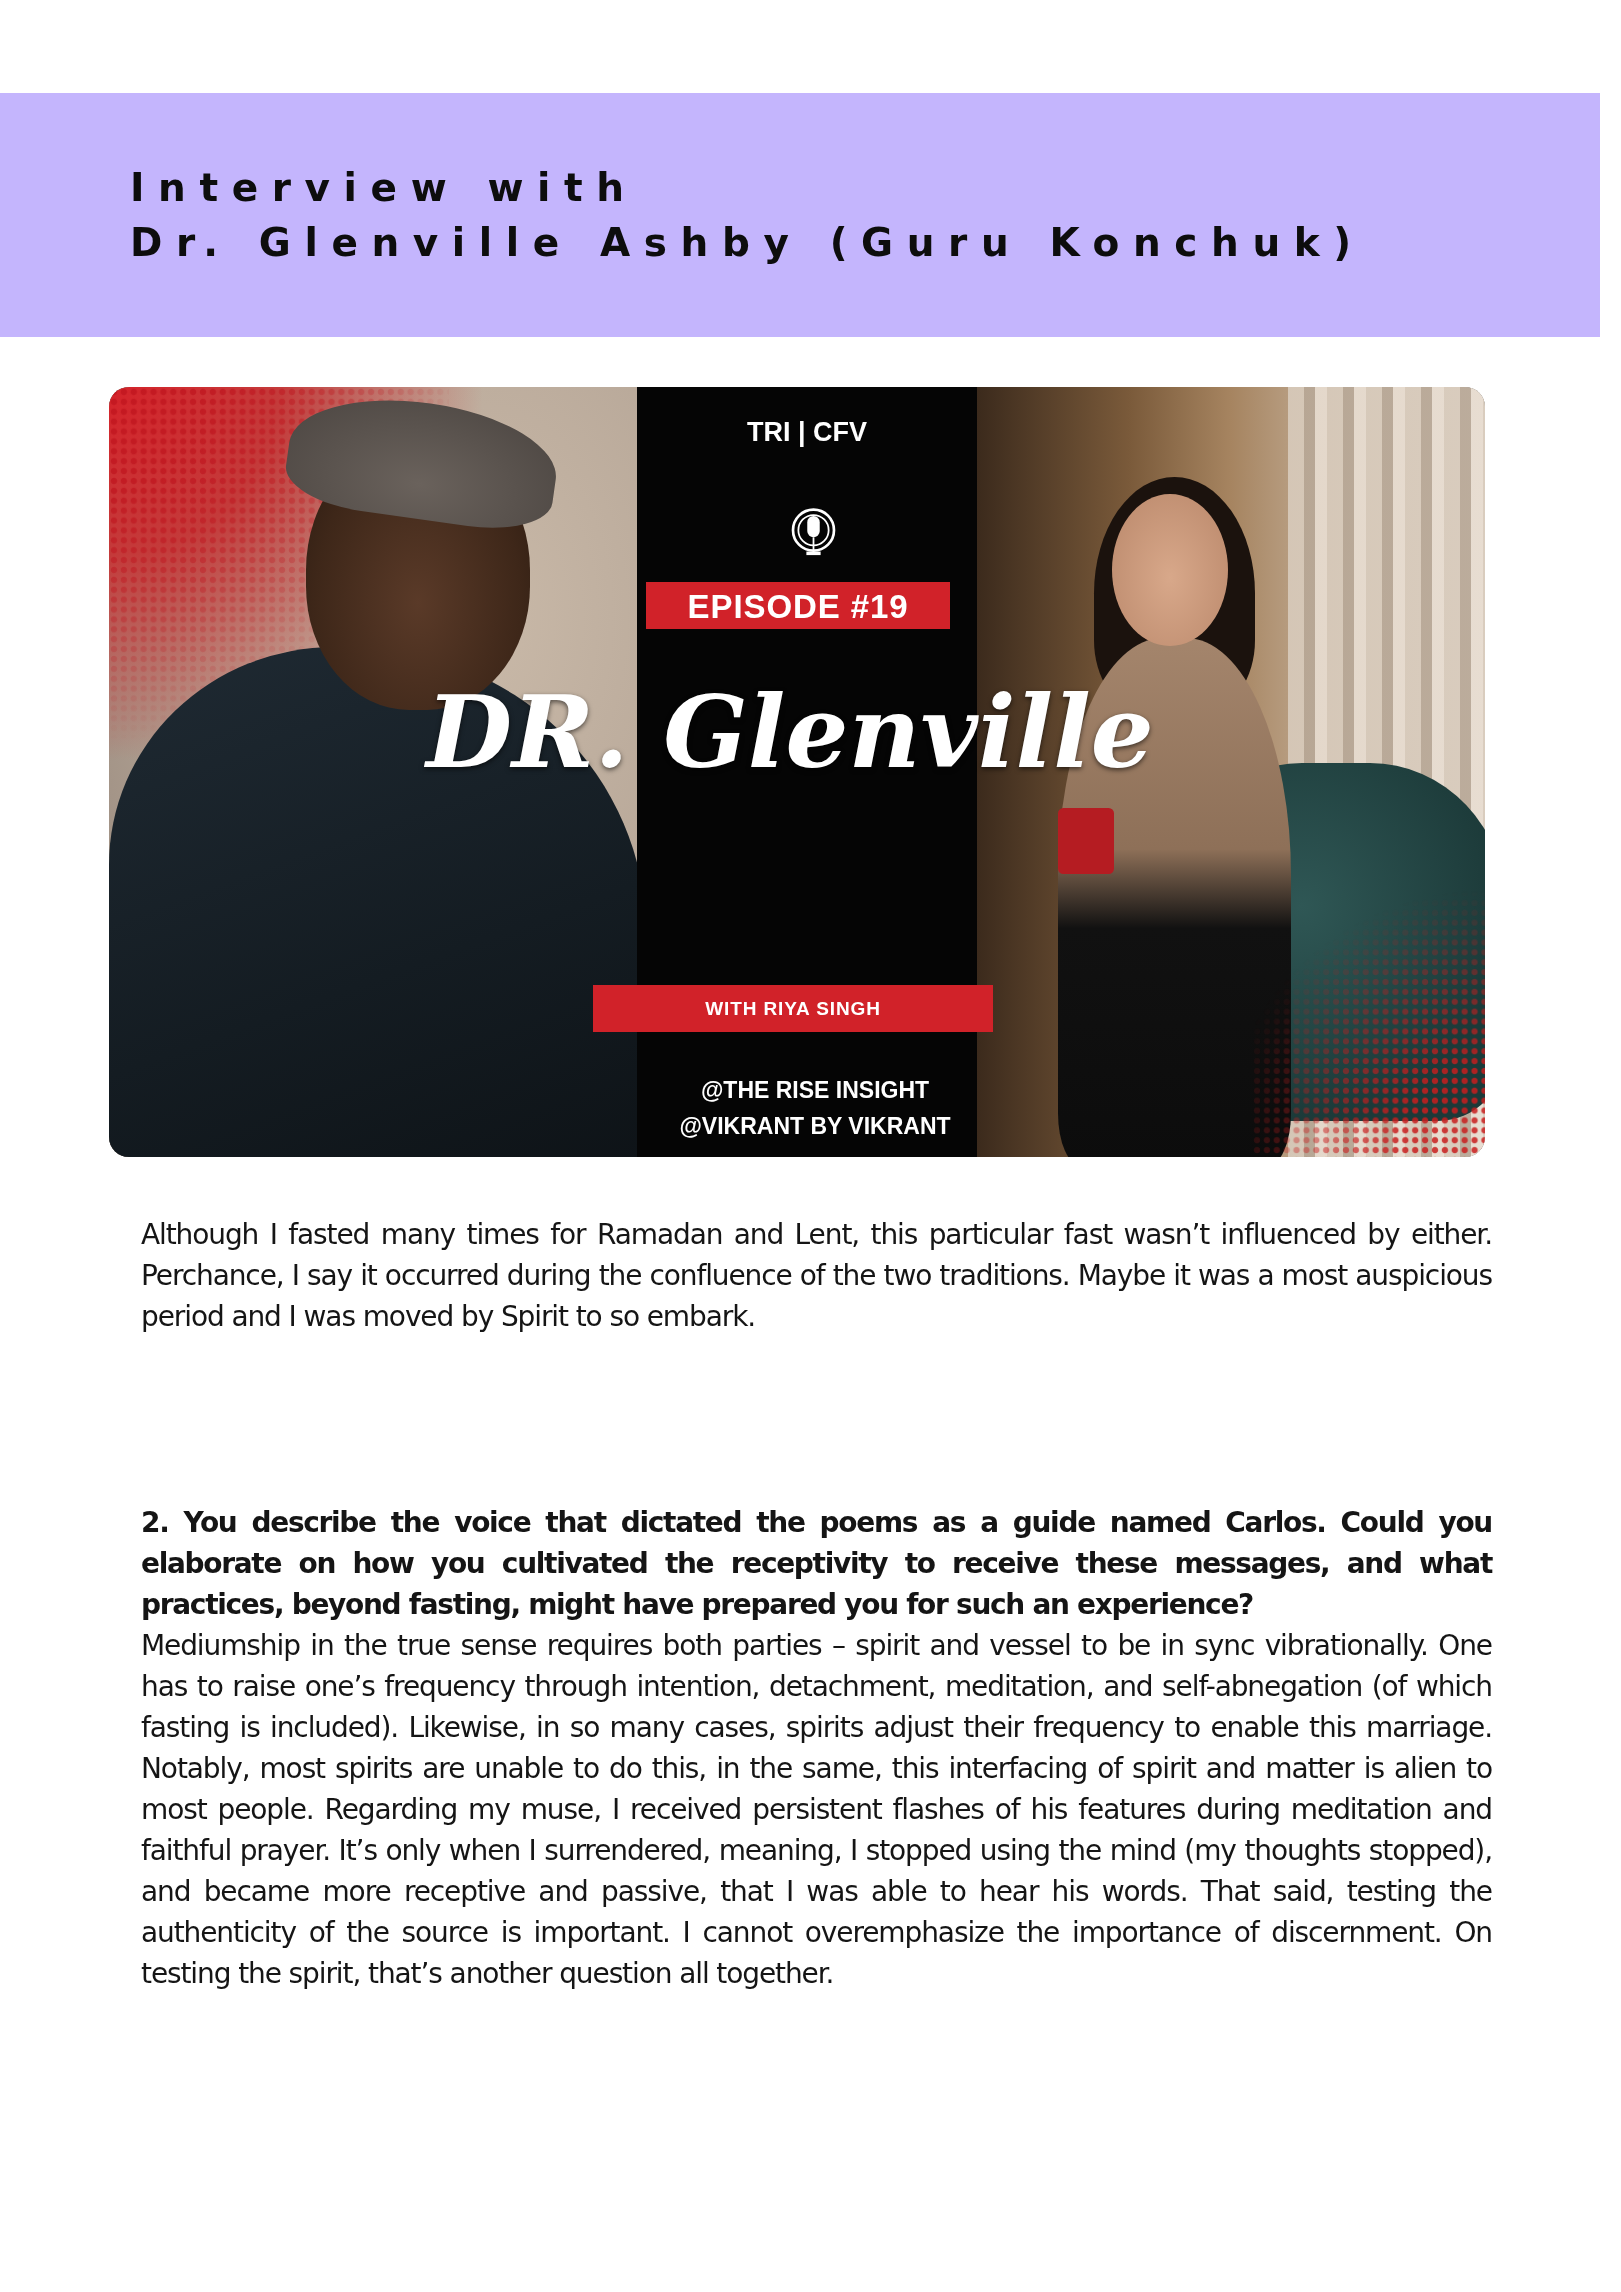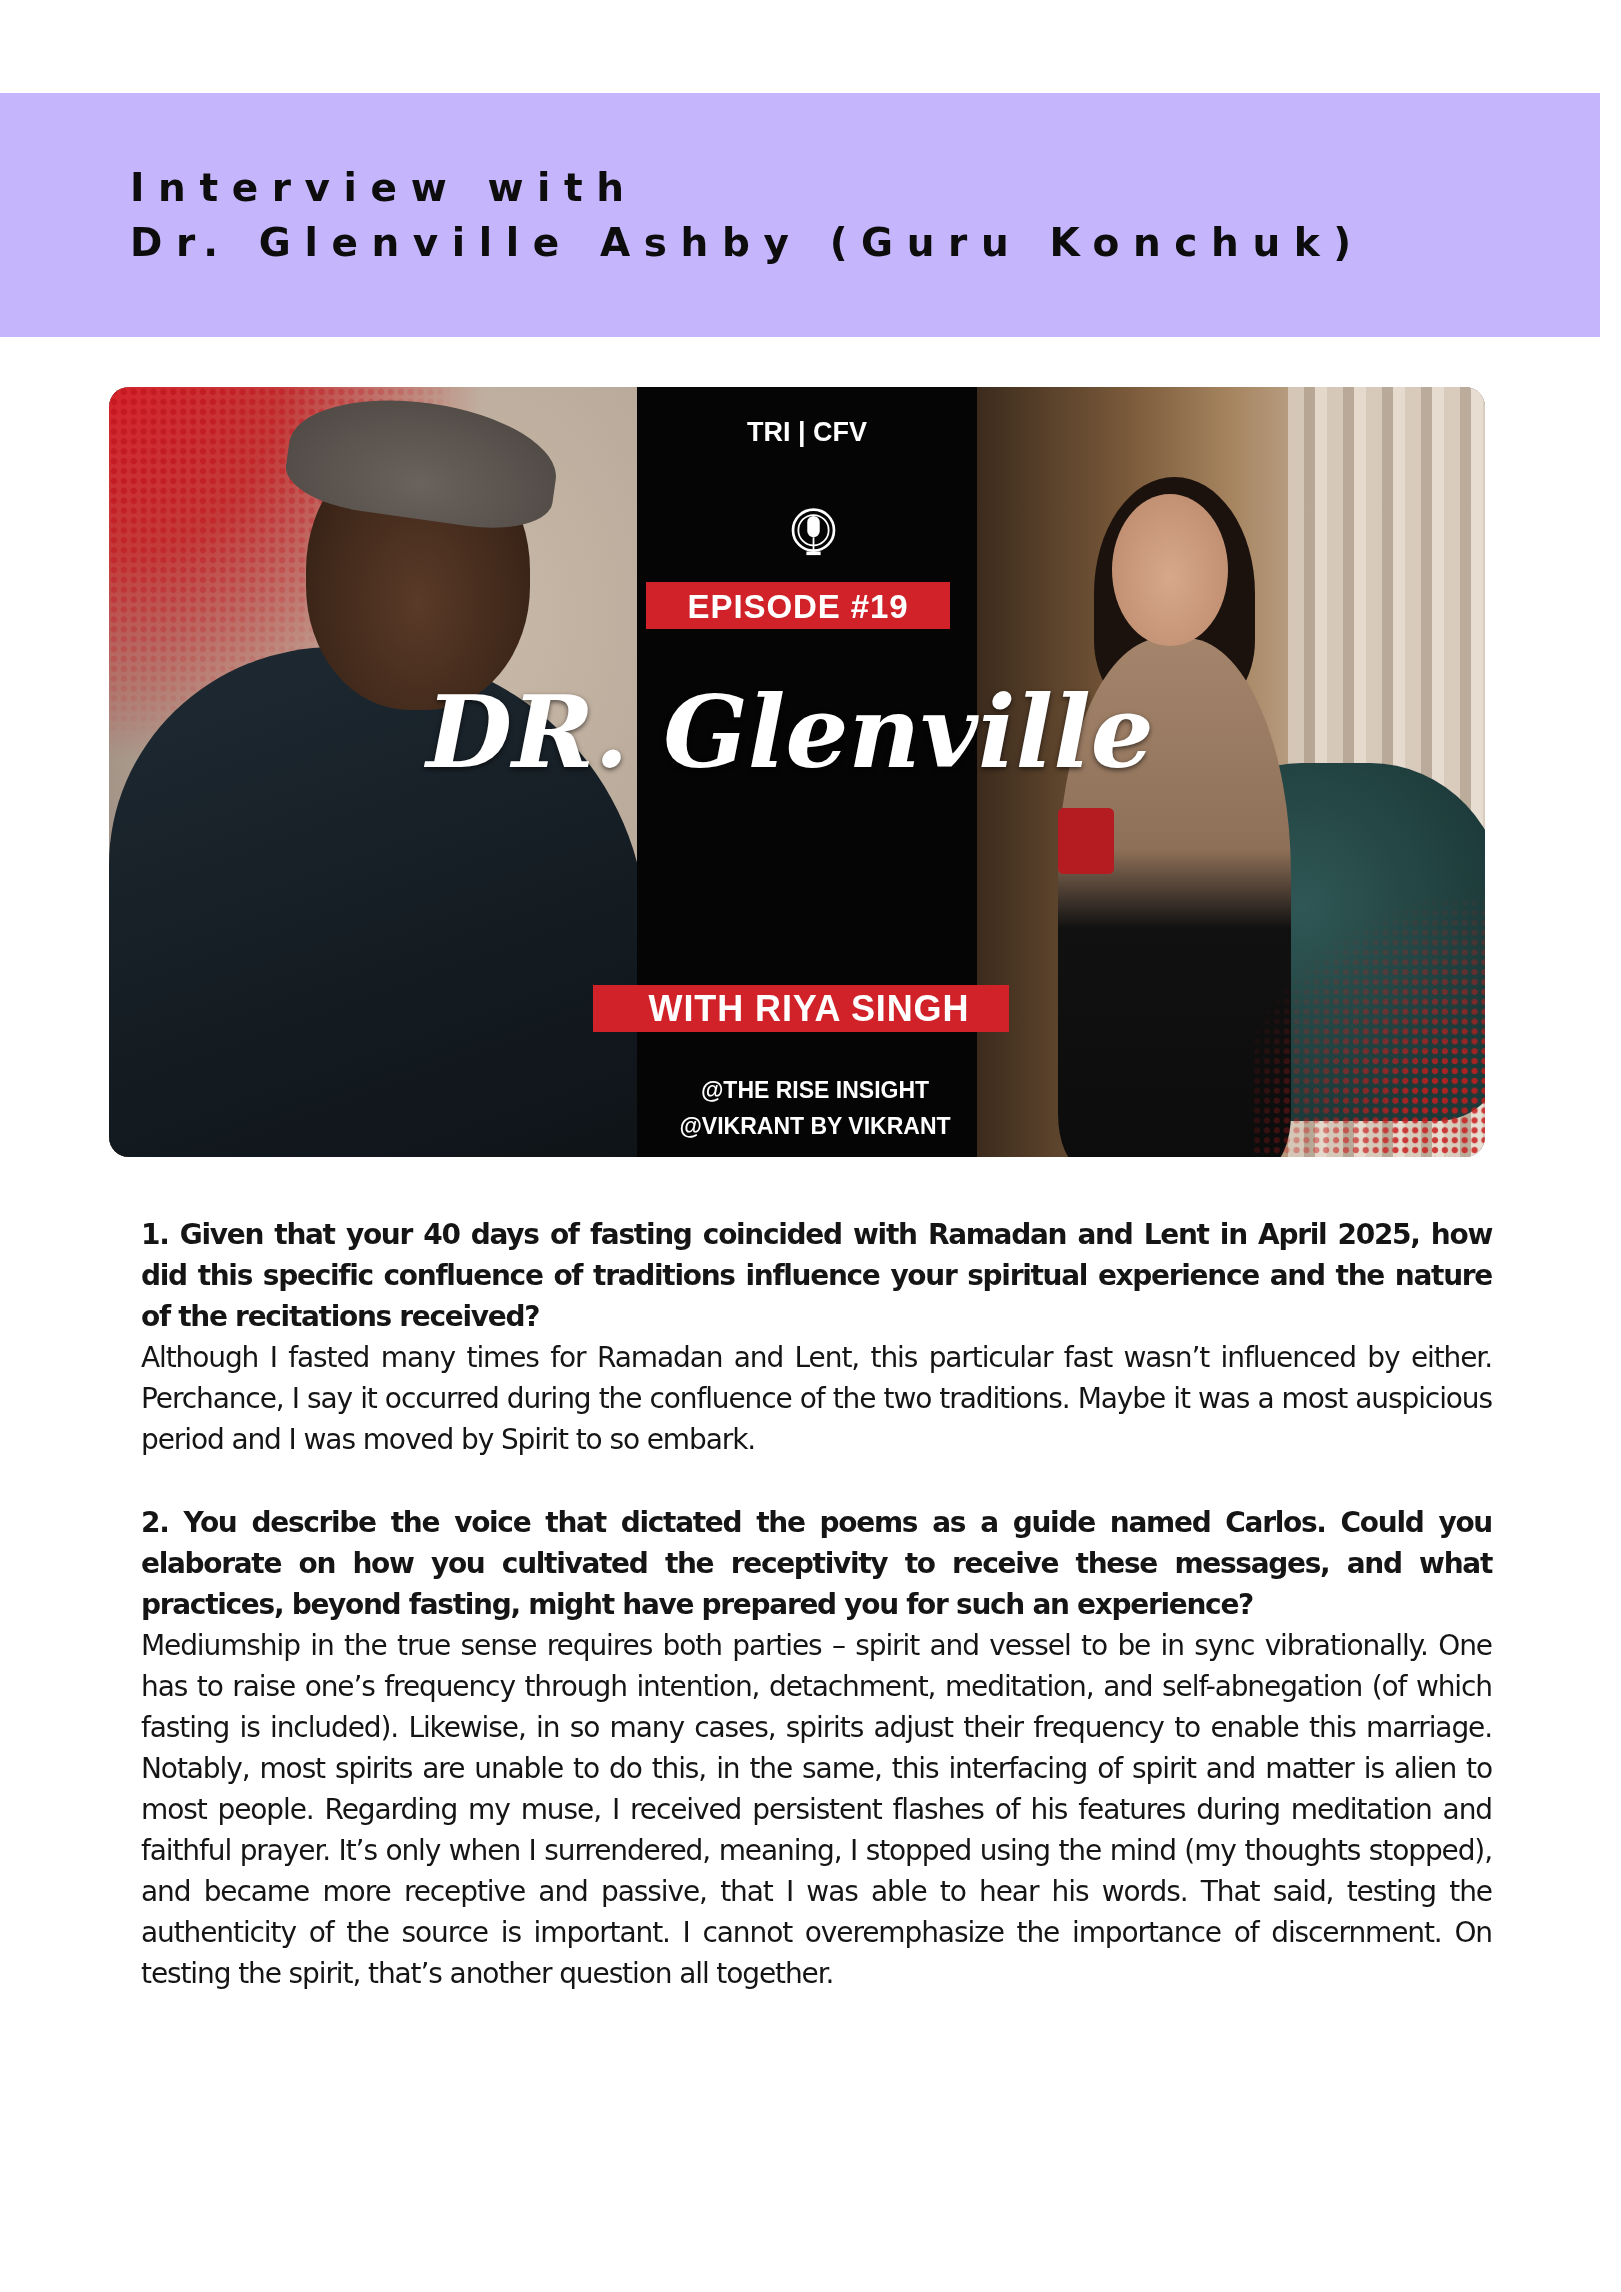--- a/index.html
+++ b/index.html
@@ -62,21 +62,21 @@
   .hero .episode-badge { position:absolute; left:537px; top:195px; width:304px; height:47px;
           background:#d12229; color:#fff; font-family:"Liberation Sans", sans-serif; font-weight:bold;
           font-size:33px; text-align:center; line-height:50px; letter-spacing:0.9px; }
   .hero .name-l1, .hero .name-l2 { position:absolute; left:242px; width:878px; text-align:center; color:#fff;
           font-family:"DejaVu Serif", serif; font-style:italic; font-weight:bold; font-size:99px;
           text-shadow:0 1.8px 5.4px rgba(0,0,0,0.6); }
   .hero .name-l1 { top:287px; }
   .hero .name-l2 { top:394px; }
   .hero .host-badge { position:absolute; left:484px; top:598px; width:400px; height:47px;
           background:#d12229; color:#fff; font-family:"Liberation Sans", sans-serif; font-weight:bold;
-          font-size:36px; text-align:center; line-height:47px; letter-spacing:0.9px;padding-left:16px; }
+          font-size:19px; text-align:center; line-height:47px; letter-spacing:0.9px; }
   .hero .credit { position:absolute; left:528px; width:340px; text-align:center; color:#fff;
           font-family:"Liberation Sans", sans-serif; font-weight:bold; font-size:23px;padding-left:8px; }
   .hero .credit1 { top:690px; }
   .hero .credit2 { top:726px; }
 
   .qa { position:absolute; left:141px; width:1351px; font-family:"DejaVu Sans", sans-serif;
         font-size:28px; line-height:41px; text-align:justify; letter-spacing:-1.1px; color:#151515; }
   .qa .q { font-weight:bold; letter-spacing:-1.3px; }
   .qa p { margin:0; }
   .qa1 { top:1214px; }
@@ -117,21 +117,20 @@
     <rect x="18" y="50" width="16" height="4" fill="#fff"></rect>
   </svg>
   <div class="episode-badge">EPISODE #19</div>
   <div class="name-l1">DR. Glenville</div>
   <div class="host-badge">WITH RIYA SINGH</div>
   <div class="credit credit1">@THE RISE INSIGHT</div>
   <div class="credit credit2">@VIKRANT BY VIKRANT</div>
 </div>
 
 <div class="qa qa1">
-  <p class="q">1. Given that your 40 days of fasting coincided with Ramadan and Lent in April 2025, how did this specific confluence of traditions influence your spiritual experience and the nature of the recitations received?</p>
   <p class="a">Although I fasted many times for Ramadan and Lent, this particular fast wasn’t influenced by either. Perchance, I say it occurred during the confluence of the two traditions. Maybe it was a most auspicious period and I was moved by Spirit to so embark.</p>
 </div>
 
 <div class="qa qa2">
   <p class="q">2. You describe the voice that dictated the poems as a guide named Carlos. Could you elaborate on how you cultivated the receptivity to receive these messages, and what practices, beyond fasting, might have prepared you for such an experience?</p>
   <p class="a">Mediumship in the true sense requires both parties – spirit and vessel to be in sync vibrationally. One has to raise one’s frequency through intention, detachment, meditation, and self-abnegation (of which fasting is included). Likewise, in so many cases, spirits adjust their frequency to enable this marriage. Notably, most spirits are unable to do this, in the same, this interfacing of spirit and matter is alien to most people. Regarding my muse, I received persistent flashes of his features during meditation and faithful prayer. It’s only when I surrendered, meaning, I stopped using the mind (my thoughts stopped), and became more receptive and passive, that I was able to hear his words. That said, testing the authenticity of the source is important. I cannot overemphasize the importance of discernment. On testing the spirit, that’s another question all together.</p>
 </div>
 
 
 </body></html>

